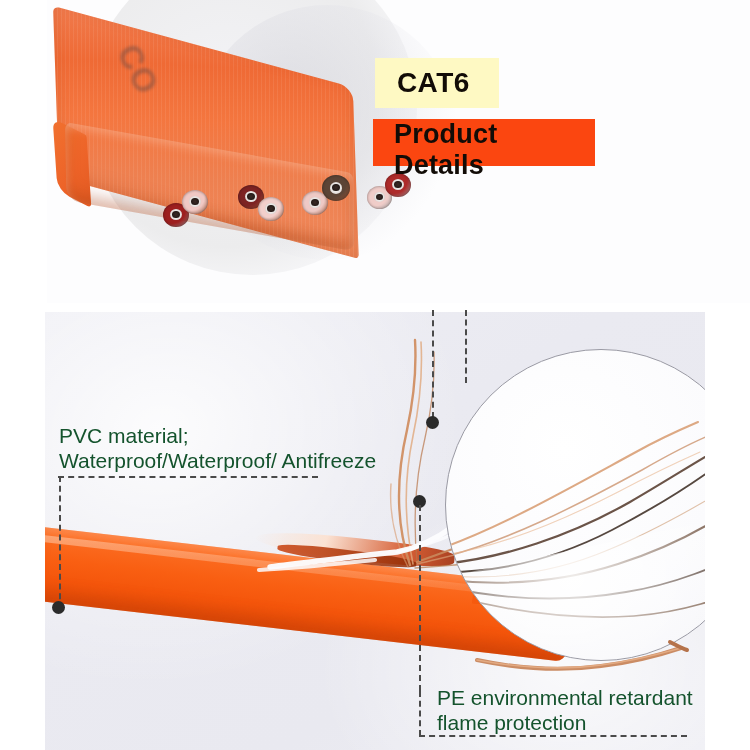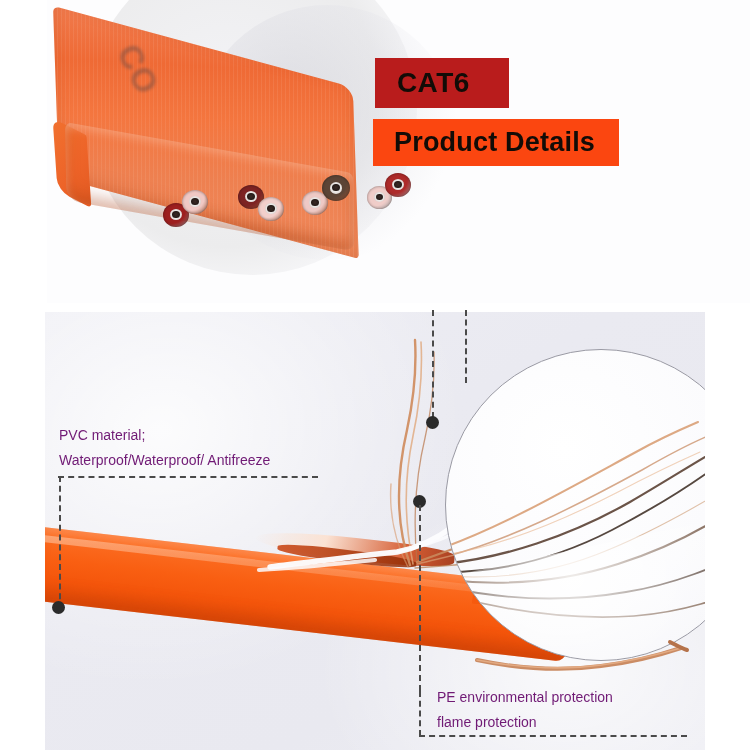--- a/index.html
+++ b/index.html
@@ -64,30 +64,30 @@
   }
   
   .cond{position:absolute;border-radius:50%;}
   .cond .core{position:absolute;left:50%;top:50%;width:46%;height:46%;margin-left:-23%;margin-top:-23%;
     border-radius:50%;background:radial-gradient(circle,#fdfdfd 0%,#e7e2e0 60%,#b9aca6 100%);}
   .cond .core::after{content:"";position:absolute;inset:18%;border-radius:50%;
     background:radial-gradient(circle,#3a2a26 0%,#241a17 70%,#120c0a 100%);}
 
   
   #label-cat6{
-    position:absolute;left:375px;top:58px;width:134px;height:50px;
-    background:#b91c1c;display:flex;align-items:center;
+    position:absolute;left:375px;top:58px;width:124px;height:50px;
+    background:#fef9c3;display:flex;align-items:center;
   }
   #label-cat6 .txt{
     margin-left:22px;font-size:28px;font-weight:700;color:#120c07;letter-spacing:.4px;
     font-family:"Liberation Sans", sans-serif;
   }
   #label-details{
-    position:absolute;left:373px;top:119px;width:246px;height:47px;
-    background:#fb4610;display:flex;align-items:center;
+    position:absolute;left:373px;top:119px;width:222px;height:47px;
+    background:#fb4610;display:flex;align-items:flex-start;
   }
   #label-details .txt{
     margin-left:21px;font-size:27px;font-weight:700;color:#120c07;letter-spacing:.2px;
     font-family:"Liberation Sans", sans-serif;
   }
 
   
   #bottom-photo{
     position:absolute;left:45px;top:312px;width:660px;height:438px;
     background:linear-gradient(150deg,#eeeef4 0%,#eaeaf1 40%,#e9e9f0 70%,#ededf3 100%);
@@ -146,21 +146,21 @@
     position:absolute;left:-30px;bottom:-40px;width:330px;height:150px;
     background:radial-gradient(ellipse at 50% 20%, rgba(255,255,255,.9) 0%, rgba(255,255,255,0) 70%);
     transform:rotate(-12deg);
   }
 
   
   .svg-layer{position:absolute;left:0;top:0;width:100%;height:100%;overflow:visible;pointer-events:none;}
 
   
   .callout-text{
-    position:absolute;color:#701a75;font-size:14px;line-height:25px;
+    position:absolute;color:#14532d;font-size:21px;line-height:25px;
     font-family:"Liberation Sans", sans-serif;white-space:nowrap;
   }
   #callout-pvc{left:59px;top:423px;}
   #callout-pe{left:437px;top:685px;}
 
   .dot{position:absolute;width:13px;height:13px;border-radius:50%;background:#2b2b2b;}
   .dline{position:absolute;}
   .dline.h{border-top:2px dashed #4a4a4a;height:0;}
   .dline.v{border-left:2px dashed #4a4a4a;width:0;}
 </style>
@@ -285,17 +285,17 @@
     <div class="dot" style="left:426px;top:416px;"></div>
 
     <div class="dline v" style="left:465px;top:310px;height:73px;"></div>
 
     <div class="dot" style="left:413px;top:495px;"></div>
     <div class="dline v" style="left:419px;top:505px;height:186px;"></div>
     <div class="dline h" style="left:419px;top:735px;width:268px;"></div>
     <div class="dline v" style="left:419px;top:691px;height:45px;"></div>
 
     <div class="callout-text" id="callout-pe">
-      <div>PE environmental protection</div>
+      <div>PE environmental retardant</div>
       <div>flame protection</div>
     </div>
   </div>
 </div>
 
 </body></html>

